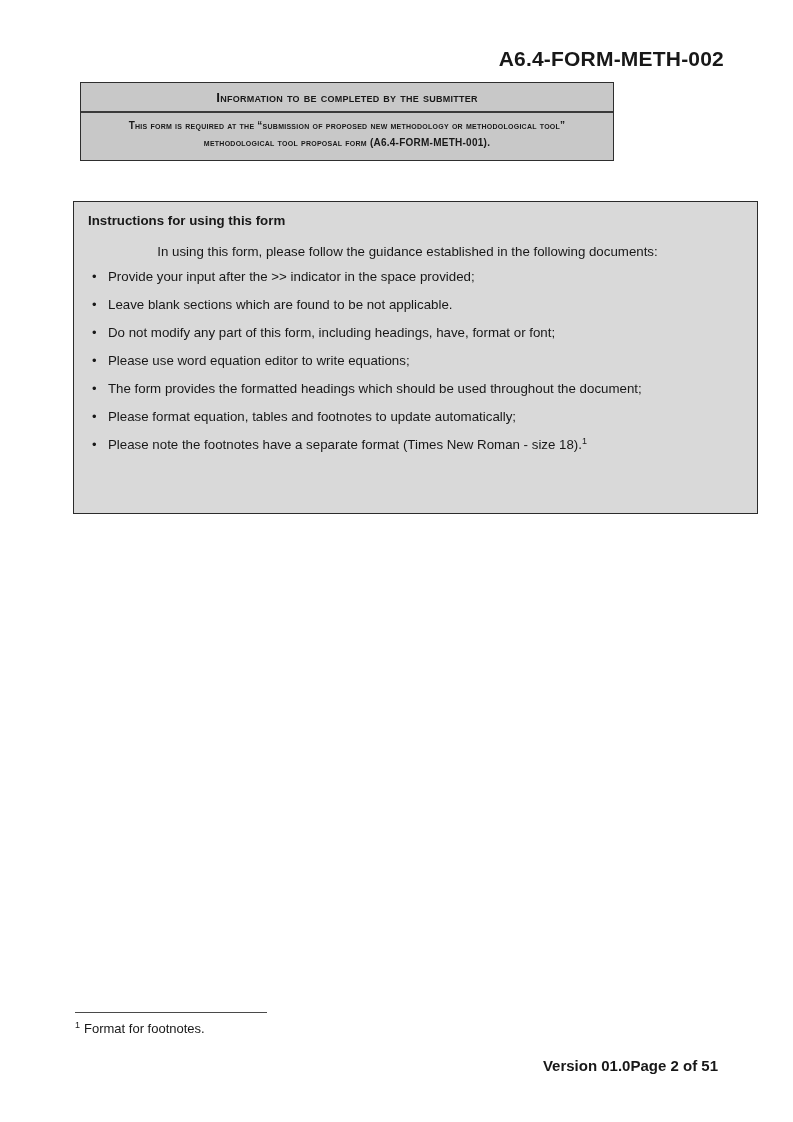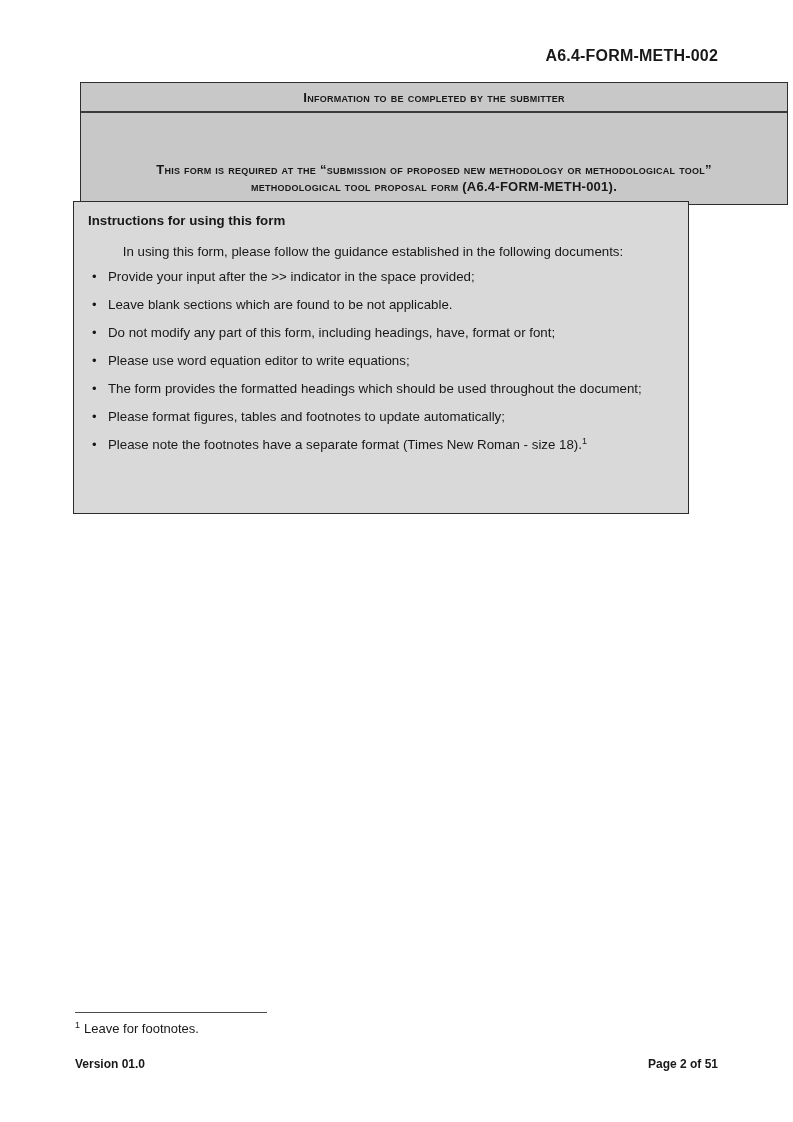--- a/index.html
+++ b/index.html
@@ -10,56 +10,55 @@
     height: 1122px;
     margin: 0 auto;
     background: #ffffff;
     font-family: "Liberation Sans", sans-serif;
     color: #181818;
     overflow: hidden;
   }
   .doc-code {
     position: absolute;
     top: 47px;
-    right: 75px;
-    font-size: 16px;
+    right: 69px;
+    font-size: 21px;
     font-weight: bold;
     letter-spacing: 0.2px;
   }
   .banner {
     position: absolute;
     top: 82px;
     left: 80px;
-    width: 708px;
+    width: 534px;
     background: var(--banner_bg, #c8c8c8);
     border: 1px solid #2e2e2e;
     text-align: center;
     font-weight: bold;
   }
   .banner-title {
     font-size: 13.3px;
     font-variant: small-caps;
     letter-spacing: 0.25px;
     padding: 7px 10px 6px 10px;
     border-bottom: 2px solid #3a3a3a;
   }
   .banner-body {
     padding: 5px 8px 9px 8px;
-    font-size: 13px;
+    font-size: 10px;
     font-variant: small-caps;
     letter-spacing: 0.25px;
     line-height: 16.5px;
-    margin-top: 44px;
   }
   .banner-body .line { white-space: nowrap; }
   .instructions {
     position: absolute;
     top: 201px;
     left: 73px;
-    width: 616px;
+    width: 685px;
     min-height: 313px;
     background: var(--box_bg, #d9d9d9);
     border: 1px solid #2b2b2b;
     padding: 10px 30px 5px 14px;
     font-size: 13.3px;
     line-height: 17px;
   }
   .instr-heading { font-weight: bold; margin-bottom: 14px; }
   .instr-intro { margin-bottom: 8px; text-align: center; }
   .instructions ul { list-style: none; margin: 0 0 0 0; }
@@ -89,26 +88,26 @@
     position: absolute;
     top: 1021px;
     left: 75px;
     font-size: 13px;
     line-height: 16px;
   }
   .footnote sup.fn-marker { font-size: 9px; vertical-align: super; line-height: 0; margin-right: 4px; }
   .footer {
     position: absolute;
     top: 1057px;
-    left: 75px;
+    left: 89px;
     right: 75px;
     display: flex;
-    justify-content: space-between;
+    justify-content: flex-end;
     align-items: baseline;
-    font-size: 12px;
+    font-size: 15px;
     font-weight: bold;
   }
 </style>
 </head>
 <body>
 
 <div class="page">
 
   <div class="doc-code">A6.4-FORM-METH-002</div>
 
@@ -138,32 +137,32 @@
       <li>
         <span>Do not modify any part of this form, including headings, have, format or font;</span>
       </li>
       <li>
         <span>Please use word equation editor to write equations;</span>
       </li>
       <li>
         <span>The form provides the formatted headings which should be used throughout the document;</span>
       </li>
       <li>
-        <span>Please format figures, tables and footnotes to update automatically;</span>
+        <span>Please format equation, tables and footnotes to update automatically;</span>
       </li>
       <li>
         <span>Please note the footnotes have a separate format (Times New Roman - size 18).</span><sup class="fn-ref">1</sup>
       </li>
     </ul>
   </div>
 
   <div class="footnote-sep"></div>
 
   <div class="footnote">
-    <sup class="fn-marker">1</sup><span>Leave for footnotes.</span>
+    <sup class="fn-marker">1</sup><span>Format for footnotes.</span>
   </div>
 
   <div class="footer">
     <span>Version 01.0</span>
     <span>Page 2 of 51</span>
   </div>
 
 </div>
 
 </body></html>

